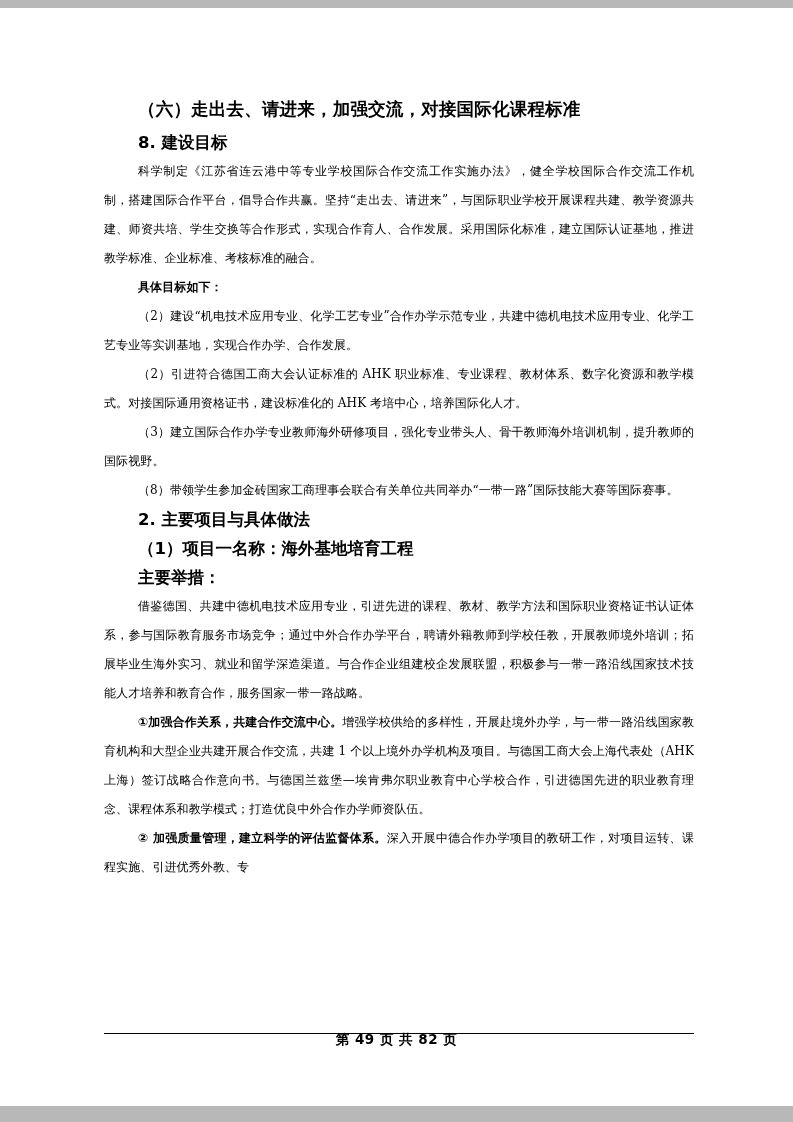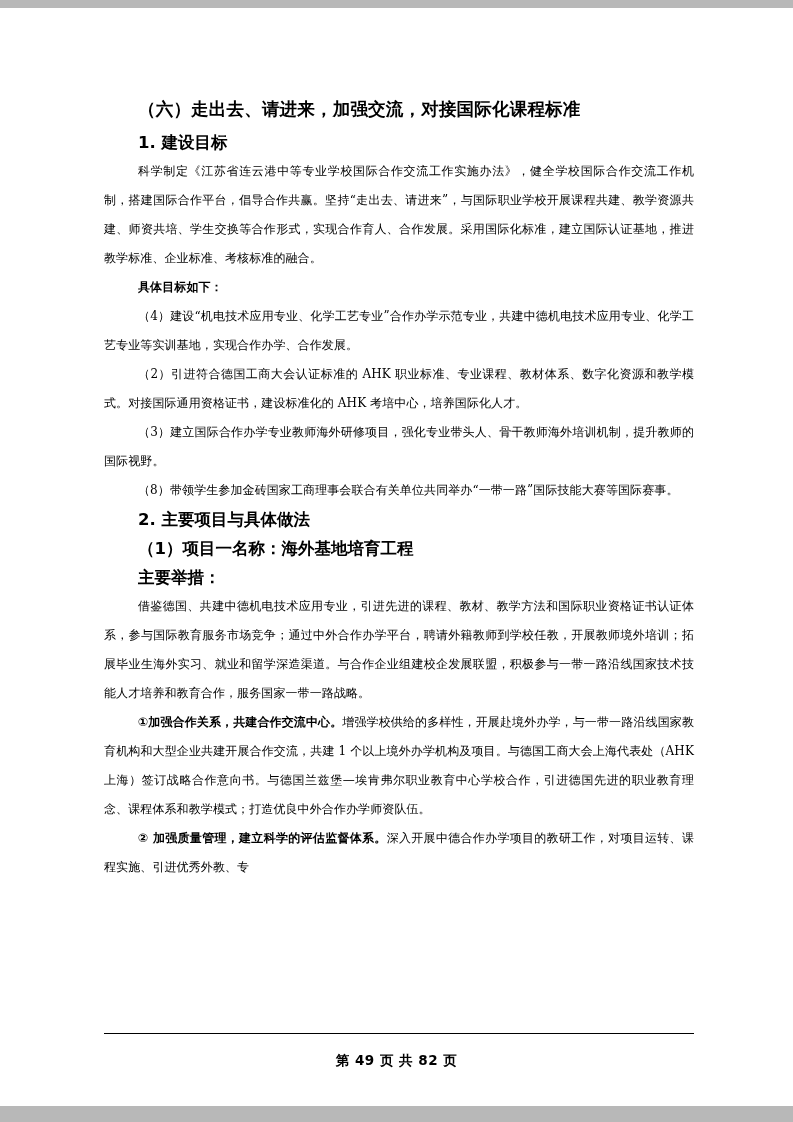--- a/index.html
+++ b/index.html
@@ -54,21 +54,21 @@
     text-indent: 34px;
   }
   .b {
     font-family: "DejaVu Sans", "Liberation Sans", sans-serif;
     font-weight: bold;
   }
   .footer {
     position: absolute;
     left: 0;
     right: 0;
-    bottom: 36px;
+    bottom: 57px;
     text-align: center;
     font-family: "DejaVu Sans", "Liberation Sans", sans-serif;
     font-weight: bold;
     font-size: 13.5px;
     letter-spacing: 0.5px;
   }
   .rule {
     position: absolute;
     left: 104px;
     right: 99px;
@@ -79,27 +79,27 @@
 </style>
 </head>
 <body>
 
 <div class="page">
 
   <div class="content">
 
     <h1 class="heading-main">（六）走出去、请进来，加强交流，对接国际化课程标准</h1>
 
-    <h2 class="heading-sub">1. 建设目标</h2>
+    <h2 class="heading-sub">8. 建设目标</h2>
 
     <p class="body-text">科学制定《江苏省连云港中等专业学校国际合作交流工作实施办法》，健全学校国际合作交流工作机制，搭建国际合作平台，倡导合作共赢。坚持“走出去、请进来”，与国际职业学校开展课程共建、教学资源共建、师资共培、学生交换等合作形式，实现合作育人、合作发展。采用国际化标准，建立国际认证基地，推进教学标准、企业标准、考核标准的融合。</p>
 
     <p class="body-text b">具体目标如下：</p>
 
-    <p class="body-text">（4）建设“机电技术应用专业、化学工艺专业”合作办学示范专业，共建中德机电技术应用专业、化学工艺专业等实训基地，实现合作办学、合作发展。</p>
+    <p class="body-text">（2）建设“机电技术应用专业、化学工艺专业”合作办学示范专业，共建中德机电技术应用专业、化学工艺专业等实训基地，实现合作办学、合作发展。</p>
 
     <p class="body-text">（2）引进符合德国工商大会认证标准的 AHK 职业标准、专业课程、教材体系、数字化资源和教学模式。对接国际通用资格证书，建设标准化的 AHK 考培中心，培养国际化人才。</p>
 
     <p class="body-text">（3）建立国际合作办学专业教师海外研修项目，强化专业带头人、骨干教师海外培训机制，提升教师的国际视野。</p>
 
 
     <p class="body-text">（8）带领学生参加金砖国家工商理事会联合有关单位共同举办“一带一路”国际技能大赛等国际赛事。</p>
 
     <h2 class="heading-sub">2. 主要项目与具体做法</h2>
 

